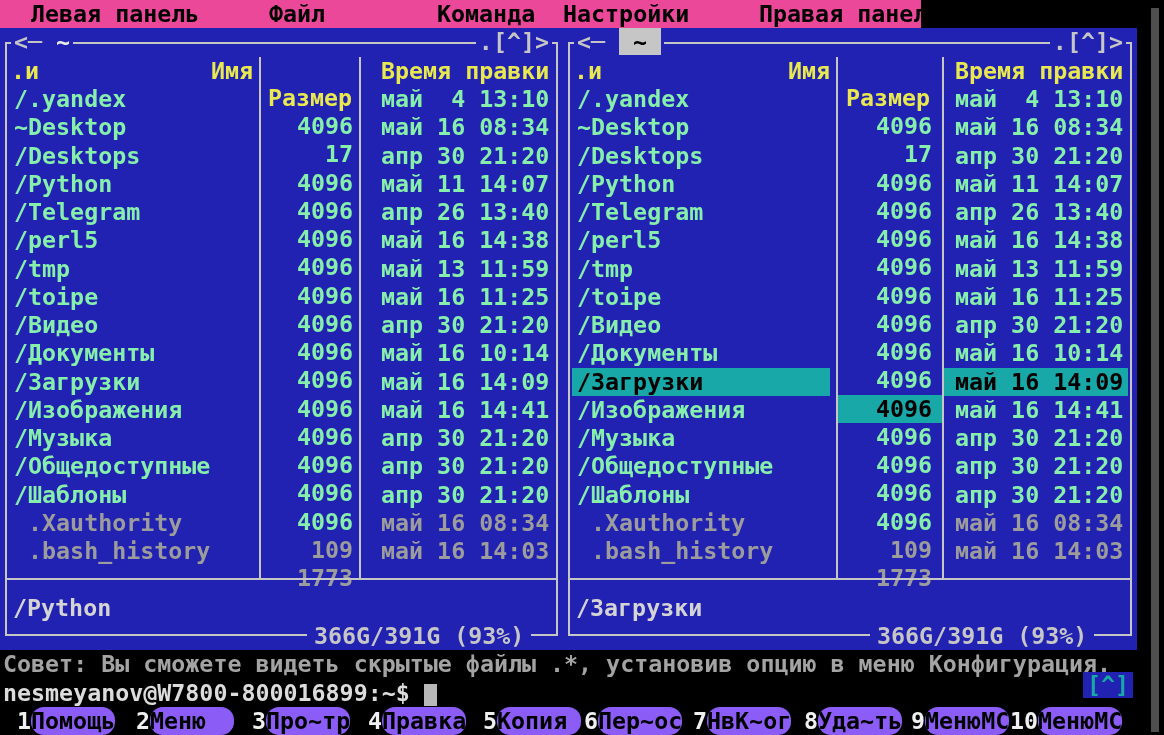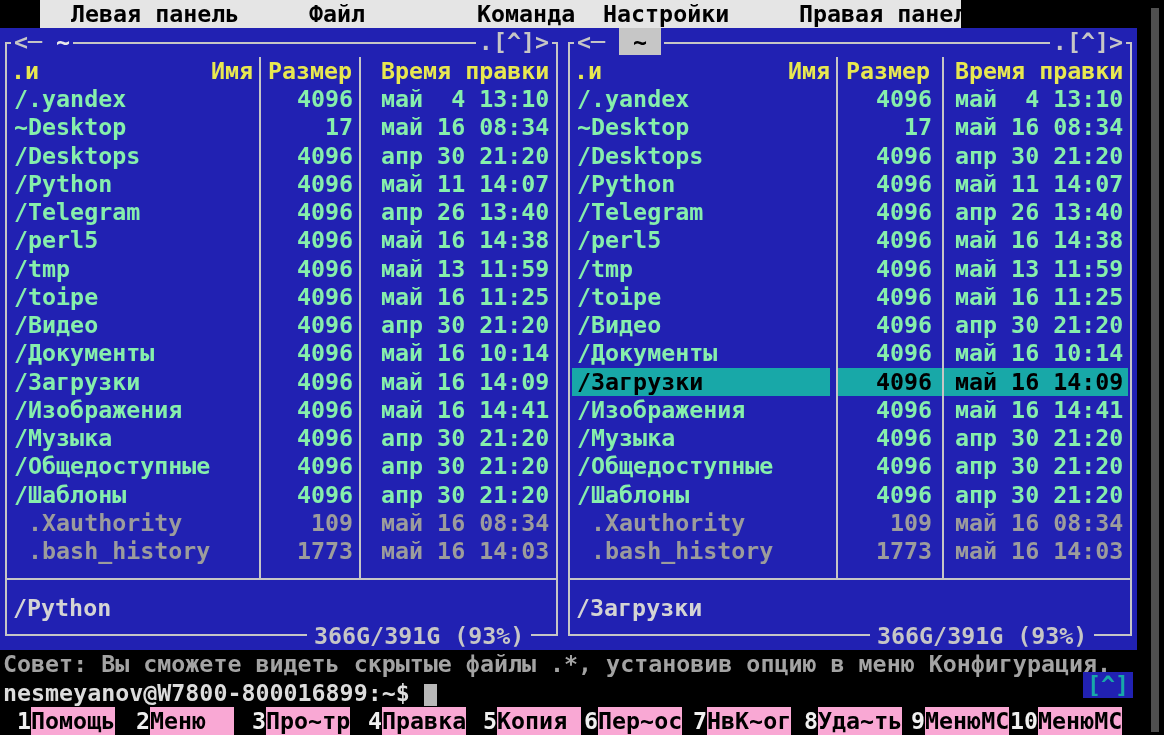--- a/index.html
+++ b/index.html
@@ -6,21 +6,21 @@
   html,body { background:#000; }
   body{
     width:1164px; height:735px; position:relative; overflow:hidden;
     font-family:"DejaVu Sans Mono", monospace;
     font-size:23.3px; font-weight:bold; line-height:28.27px;
     color:#e9e9e9;
   }
   .abs { position:absolute; }
 
   
-  .menubar{ left:0; top:0; width:921px; height:28px; background:#e5e5e5;margin-left:40px; }
+  .menubar{ left:0; top:0; width:921px; height:28px; background:#ec4899; }
   .menubar span{ position:absolute; top:0; height:28px; color:#000; white-space:pre; cursor:default; }
 
   
   .backdrop{ left:0; top:28px; width:1137px; height:622px; background:#2121b2; }
 
   
   .panel{ position:absolute; top:42px; height:594px; border:2px solid #c6c6c6; background:#2121b2; }
   .panel.left { left:5px;  width:553px; --sep1:252px; --sep2:352px; --tpad:20px; --sizew:86px; }
   .panel.right{ left:568px; width:564px; --sep1:266px; --sep2:372px; --tpad:11px; --sizew:88px; }
 
@@ -33,21 +33,21 @@
 
   .vsep{ position:absolute; top:13px; width:2px; height:523px; background:#c6c6c6; z-index:3; }
   .vsep.s1{ left:var(--sep1); } .vsep.s2{ left:var(--sep2); }
   .hsep{ position:absolute; top:534px; left:0; right:0; height:2px; background:#c6c6c6; }
 
   .colhdr{ position:absolute; top:13px; left:0; right:0; height:28px; color:#e8e850; }
   .sortind{ position:absolute; left:4px; white-space:pre; }
 
   .cell{ position:absolute; top:0; height:100%; white-space:pre; overflow:hidden; }
   .c-name{ left:2px;  width:calc(var(--sep1) - 8px); padding-left:5px; }
-  .c-size{ left:calc(var(--sep1) + 8px); width:var(--sizew); text-align:right; }
+  .c-size{ left:calc(var(--sep1) + 8px); width:var(--sizew); text-align:right;margin-top:27px; }
   .c-time{ left:calc(var(--sep2) + 2px); right:2px; padding-left:var(--tpad); }
   .colhdr .c-name{ text-align:right; padding-left:0; }
   .colhdr .c-size{ text-align:center; }
 
   .filelist{ position:absolute; top:41px; left:0; right:0; }
   .row{ position:relative; height:28.269px; color:#86efac; }
   .row.t-hidden{ color:#9c9c9c; }
   .row.selected{ color:#000; }
   .row.selected .cell{ background:#18a8a8; }
   .row.selected .c-size{ box-shadow:10px 0 0 #18a8a8, -6px 0 0 #18a8a8; }
@@ -59,21 +59,21 @@
   
   .hintline{ left:3px; top:650px; height:28px; color:#a3a3a3; white-space:pre; }
   .promptline{ left:3px; top:679px; height:28px; color:#dcdcdc; white-space:pre; }
   .cursor{ display:inline-block; width:13px; height:22px; background:#b8b8b8; margin-left:14px; vertical-align:middle; }
   .badge{ left:1083px; top:672px; width:50px; height:26px; background:#2121b2; color:#18a8a8;
           text-align:center; line-height:26px; }
 
   .fkeys{ left:0; top:707px; width:1164px; height:28px; background:#000; }
   .fkey{ position:absolute; top:0; height:28px; display:flex; }
   .fkey .num{ color:#f0f0f0; white-space:pre; }
-  .fkey .lbl{ display:inline-block; width:84px; background:#f9a8d4; color:#000; white-space:pre; overflow:hidden; }
+  .fkey .lbl{ display:inline-block; width:84px; background:#8b5cf6; color:#000; white-space:pre; overflow:hidden;border-radius:13px; }
 
   .scrollbar{ left:1151px; top:8px; width:8px; height:724px; background:#4f4f4f; }
 </style>
 </head>
 <body>
 
 <div class="abs menubar">
   <span style="left:31px">Левая панель</span>
   <span style="left:269px">Файл</span>
   <span style="left:437px">Команда</span>

